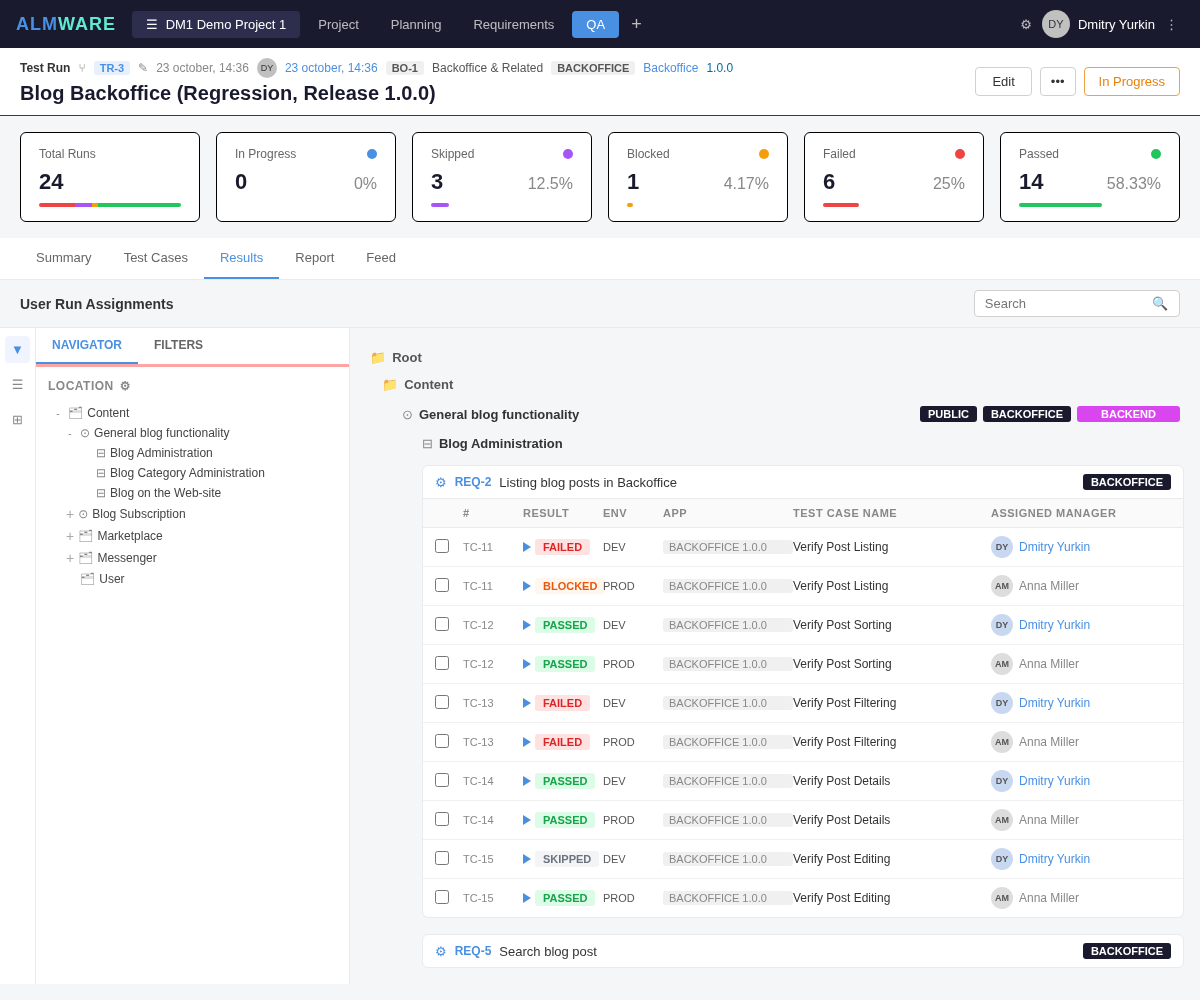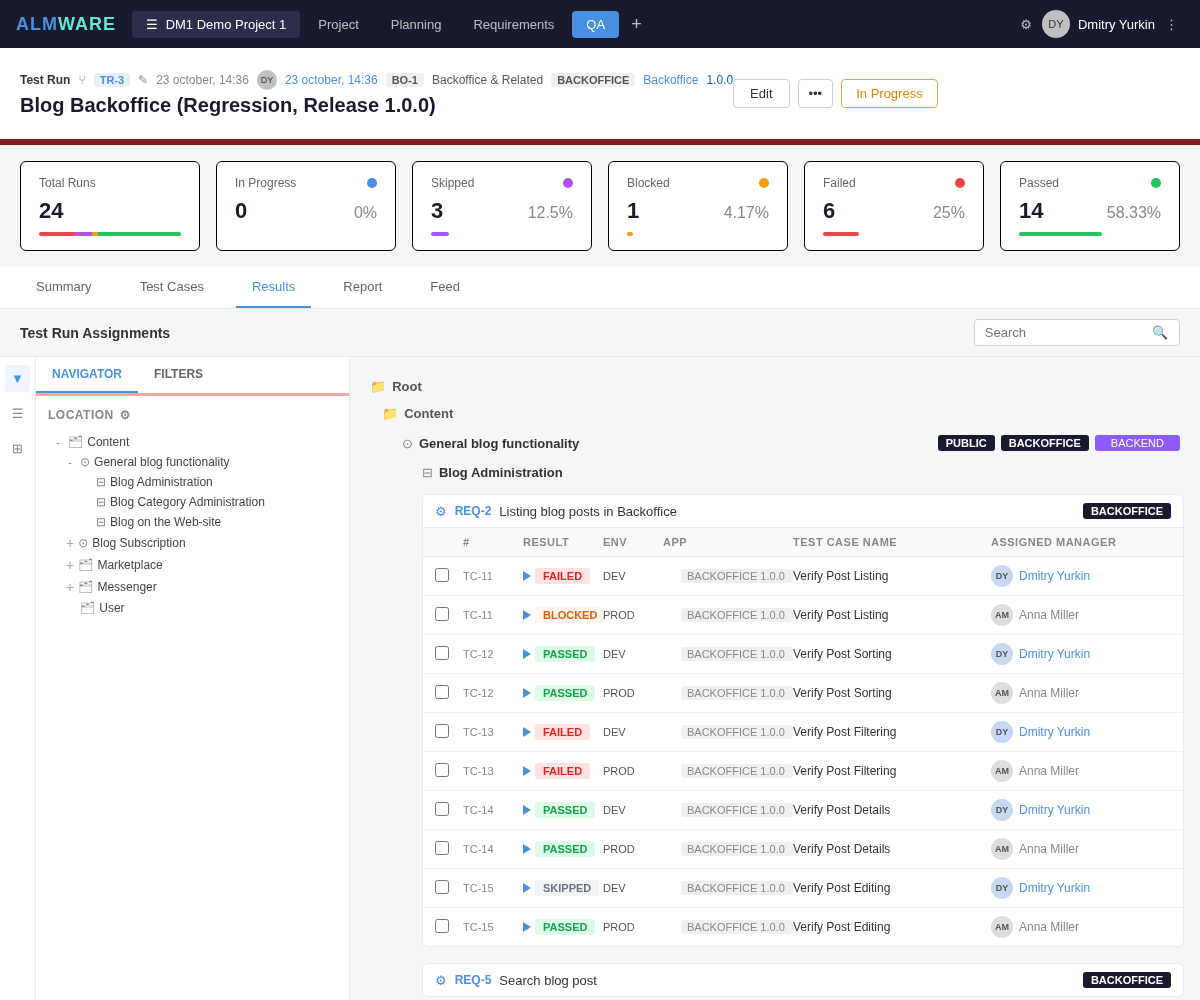--- a/index.html
+++ b/index.html
@@ -12,21 +12,21 @@
     .nav-project { display: flex; align-items: center; gap: 8px; background: #2d2d4e; color: white; padding: 6px 14px; border-radius: 4px; font-size: 13px; cursor: pointer; }
     .nav-item { color: rgba(255,255,255,0.7); padding: 6px 14px; cursor: pointer; font-size: 13px; border-radius: 4px; }
     .nav-item.active { color: white; background: #4a90e2; }
     .nav-spacer { flex: 1; }
     .nav-icon { color: rgba(255,255,255,0.7); cursor: pointer; padding: 6px; display: flex; align-items: center; }
     .nav-user { display: flex; align-items: center; gap: 8px; color: white; font-size: 13px; cursor: pointer; }
     .nav-avatar { width: 28px; height: 28px; border-radius: 50%; background: #c0c0c0; display: flex; align-items: center; justify-content: center; font-size: 11px; color: #333; overflow: hidden; }
     .nav-plus { color: rgba(255,255,255,0.7); cursor: pointer; padding: 4px 8px; font-size: 18px; }
 
     
-    .breadcrumb-bar { background: white; border-bottom: 6px solid #7f1d1d; padding: 22px 20px; display: flex; align-items: center; }
+    .breadcrumb-bar { background: white; border-bottom: 1px solid #7f1d1d; padding: 10px 20px; display: flex; align-items: center; justify-content: space-between; }
     .breadcrumb-left { display: flex; flex-direction: column; gap: 4px; }
     .breadcrumb-row { display: flex; align-items: center; gap: 8px; font-size: 12px; color: #666; }
     .breadcrumb-run { font-weight: 600; color: #333; }
     .breadcrumb-tag { background: #e8f0fe; color: #4a90e2; padding: 1px 6px; border-radius: 3px; font-size: 11px; font-weight: 600; }
     .breadcrumb-date { color: #888; }
     .breadcrumb-link { color: #4a90e2; cursor: pointer; text-decoration: none; }
     .breadcrumb-badge { background: #f0f0f0; color: #555; padding: 1px 6px; border-radius: 3px; font-size: 11px; font-weight: 600; }
     .page-title { font-size: 20px; font-weight: 700; color: #1a1a2e; }
     .breadcrumb-actions { display: flex; align-items: center; gap: 8px; }
     .btn-edit { padding: 6px 16px; border: 1px solid #d0d0d0; background: white; border-radius: 4px; cursor: pointer; font-size: 13px; color: #333; }
@@ -45,21 +45,21 @@
     .stat-dot.red { background: #ef4444; }
     .stat-dot.green { background: #22c55e; }
     .stat-numbers { display: flex; align-items: baseline; justify-content: space-between; }
     .stat-num { font-size: 22px; font-weight: 700; color: #1a1a2e; }
     .stat-pct { font-size: 16px; color: #888; }
     .stat-bar { height: 4px; border-radius: 2px; margin-top: 8px; }
     .stat-bar-total { background: linear-gradient(to right, #ef4444 0%, #ef4444 25%, #a855f7 25%, #a855f7 37.5%, #f59e0b 37.5%, #f59e0b 41.6%, #22c55e 41.6%, #22c55e 100%); }
     .stat-bar.blue { background: #4a90e2; width: 0%; }
 
     
-    .tabs-bar { display: flex; align-items: center; gap: 16px; background: white; border-bottom: 1px solid #e8eaed; padding: 0 20px; }
+    .tabs-bar { display: flex; align-items: center; gap: 0; background: white; border-bottom: 1px solid #e8eaed; padding: 0 20px; }
     .tab { padding: 12px 16px; font-size: 13px; color: #666; cursor: pointer; border-bottom: 2px solid transparent; }
     .tab.active { color: #4a90e2; border-bottom-color: #4a90e2; font-weight: 500; }
 
     
     .search-bar { display: flex; align-items: center; justify-content: space-between; padding: 10px 20px; background: #f5f6f8; border-bottom: 1px solid #e8eaed; }
     .search-input-wrap { display: flex; align-items: center; gap: 8px; background: white; border: 1px solid #d0d0d0; border-radius: 4px; padding: 5px 10px; }
     .search-input-wrap input { border: none; outline: none; font-size: 13px; width: 160px; }
 
     
     .body-flex { display: flex; flex: 1; overflow: hidden; }
@@ -89,21 +89,21 @@
     .test-table { width: 100%; background: white; border: 1px solid #e8eaed; border-top: none; border-radius: 0 0 6px 6px; overflow: hidden; margin-bottom: 16px; }
     .table-header { display: grid; grid-template-columns: 28px 60px 80px 60px 130px 1fr 180px; align-items: center; padding: 8px 12px; background: #fafafa; border-bottom: 1px solid #e8eaed; font-size: 11px; color: #888; font-weight: 600; text-transform: uppercase; letter-spacing: 0.5px; }
     .table-row { display: grid; grid-template-columns: 28px 60px 80px 60px 130px 1fr 180px; align-items: center; padding: 8px 12px; border-bottom: 1px solid #f0f0f0; font-size: 12px; }
     .table-row:last-child { border-bottom: none; }
     .result-badge { padding: 2px 8px; border-radius: 3px; font-size: 11px; font-weight: 700; }
     .result-failed { background: #fee2e2; color: #dc2626; }
     .result-blocked { background: #fff7ed; color: #ea580c; }
     .result-passed { background: #dcfce7; color: #16a34a; }
     .result-skipped { background: #f3f4f6; color: #6b7280; }
     .env-badge { font-size: 11px; color: #555; }
-    .app-badge { font-size: 11px; color: #888; background: #f0f0f0; padding: 1px 6px; border-radius: 3px; margin-left: 18px; }
+    .app-badge { font-size: 11px; color: #888; background: #f0f0f0; padding: 1px 6px; border-radius: 3px; }
     .tc-name { font-size: 12px; color: #333; }
     .manager-cell { display: flex; align-items: center; gap: 6px; }
     .manager-avatar { width: 22px; height: 22px; border-radius: 50%; background: #c0c0c0; display: flex; align-items: center; justify-content: center; font-size: 9px; color: #555; font-weight: 600; }
     .manager-name { color: #4a90e2; font-size: 12px; cursor: pointer; }
   </style>
 </head>
 <body>
 
 <nav>
   <div class="top-nav">
@@ -223,21 +223,21 @@
 
 <div class="tabs-bar">
   <span class="tab">Summary</span>
   <span class="tab">Test Cases</span>
   <span class="tab active">Results</span>
   <span class="tab">Report</span>
   <span class="tab">Feed</span>
 </div>
 
 <div class="search-bar">
-  <span style="font-size:14px; font-weight:600; color:#333;">Test Run Assignments</span>
+  <span style="font-size:14px; font-weight:600; color:#333;">User Run Assignments</span>
   <div class="search-input-wrap">
     <input type="text" placeholder="Search" style="">
     <span style="color:#888;">🔍</span>
   </div>
 </div>
 
 <div class="body-flex">
 
   <div style="display:flex; width:350px; background:white; border-right:1px solid #e8eaed; overflow-y:auto;">
 
@@ -330,21 +330,21 @@
 
     <div style="padding-left:32px;">
       <div style="display:flex; align-items:center; justify-content:space-between; padding:8px 4px;">
         <div style="display:flex; align-items:center; gap:6px;">
           <span style="color:#888;">⊙</span>
           <span style="font-size:13px; font-weight:600; color:#333;">General blog functionality</span>
         </div>
         <div style="display:flex; gap:6px;">
           <span style="background:#1a1a2e; color:white; padding:2px 8px; border-radius:3px; font-size:11px; font-weight:600;">PUBLIC</span>
           <span style="background:#1a1a2e; color:white; padding:2px 8px; border-radius:3px; font-size:11px; font-weight:600;">BACKOFFICE</span>
-          <span style="background:#8b5cf6; color:white; padding:2px 16px; border-radius:3px; font-size:11px; font-weight:400;">BACKEND</span>
+          <span style="background:#d946ef; color:white; padding:2px 24px; border-radius:3px; font-size:11px; font-weight:700;">BACKEND</span>
         </div>
       </div>
 
       <div style="padding-left:20px;">
         <div style="display:flex; align-items:center; gap:6px; padding:6px 4px;">
           <span style="color:#888;">⊟</span>
           <span style="font-size:13px; font-weight:600; color:#333;">Blog Administration</span>
         </div>
 
         <div style="margin-left:4px;">

